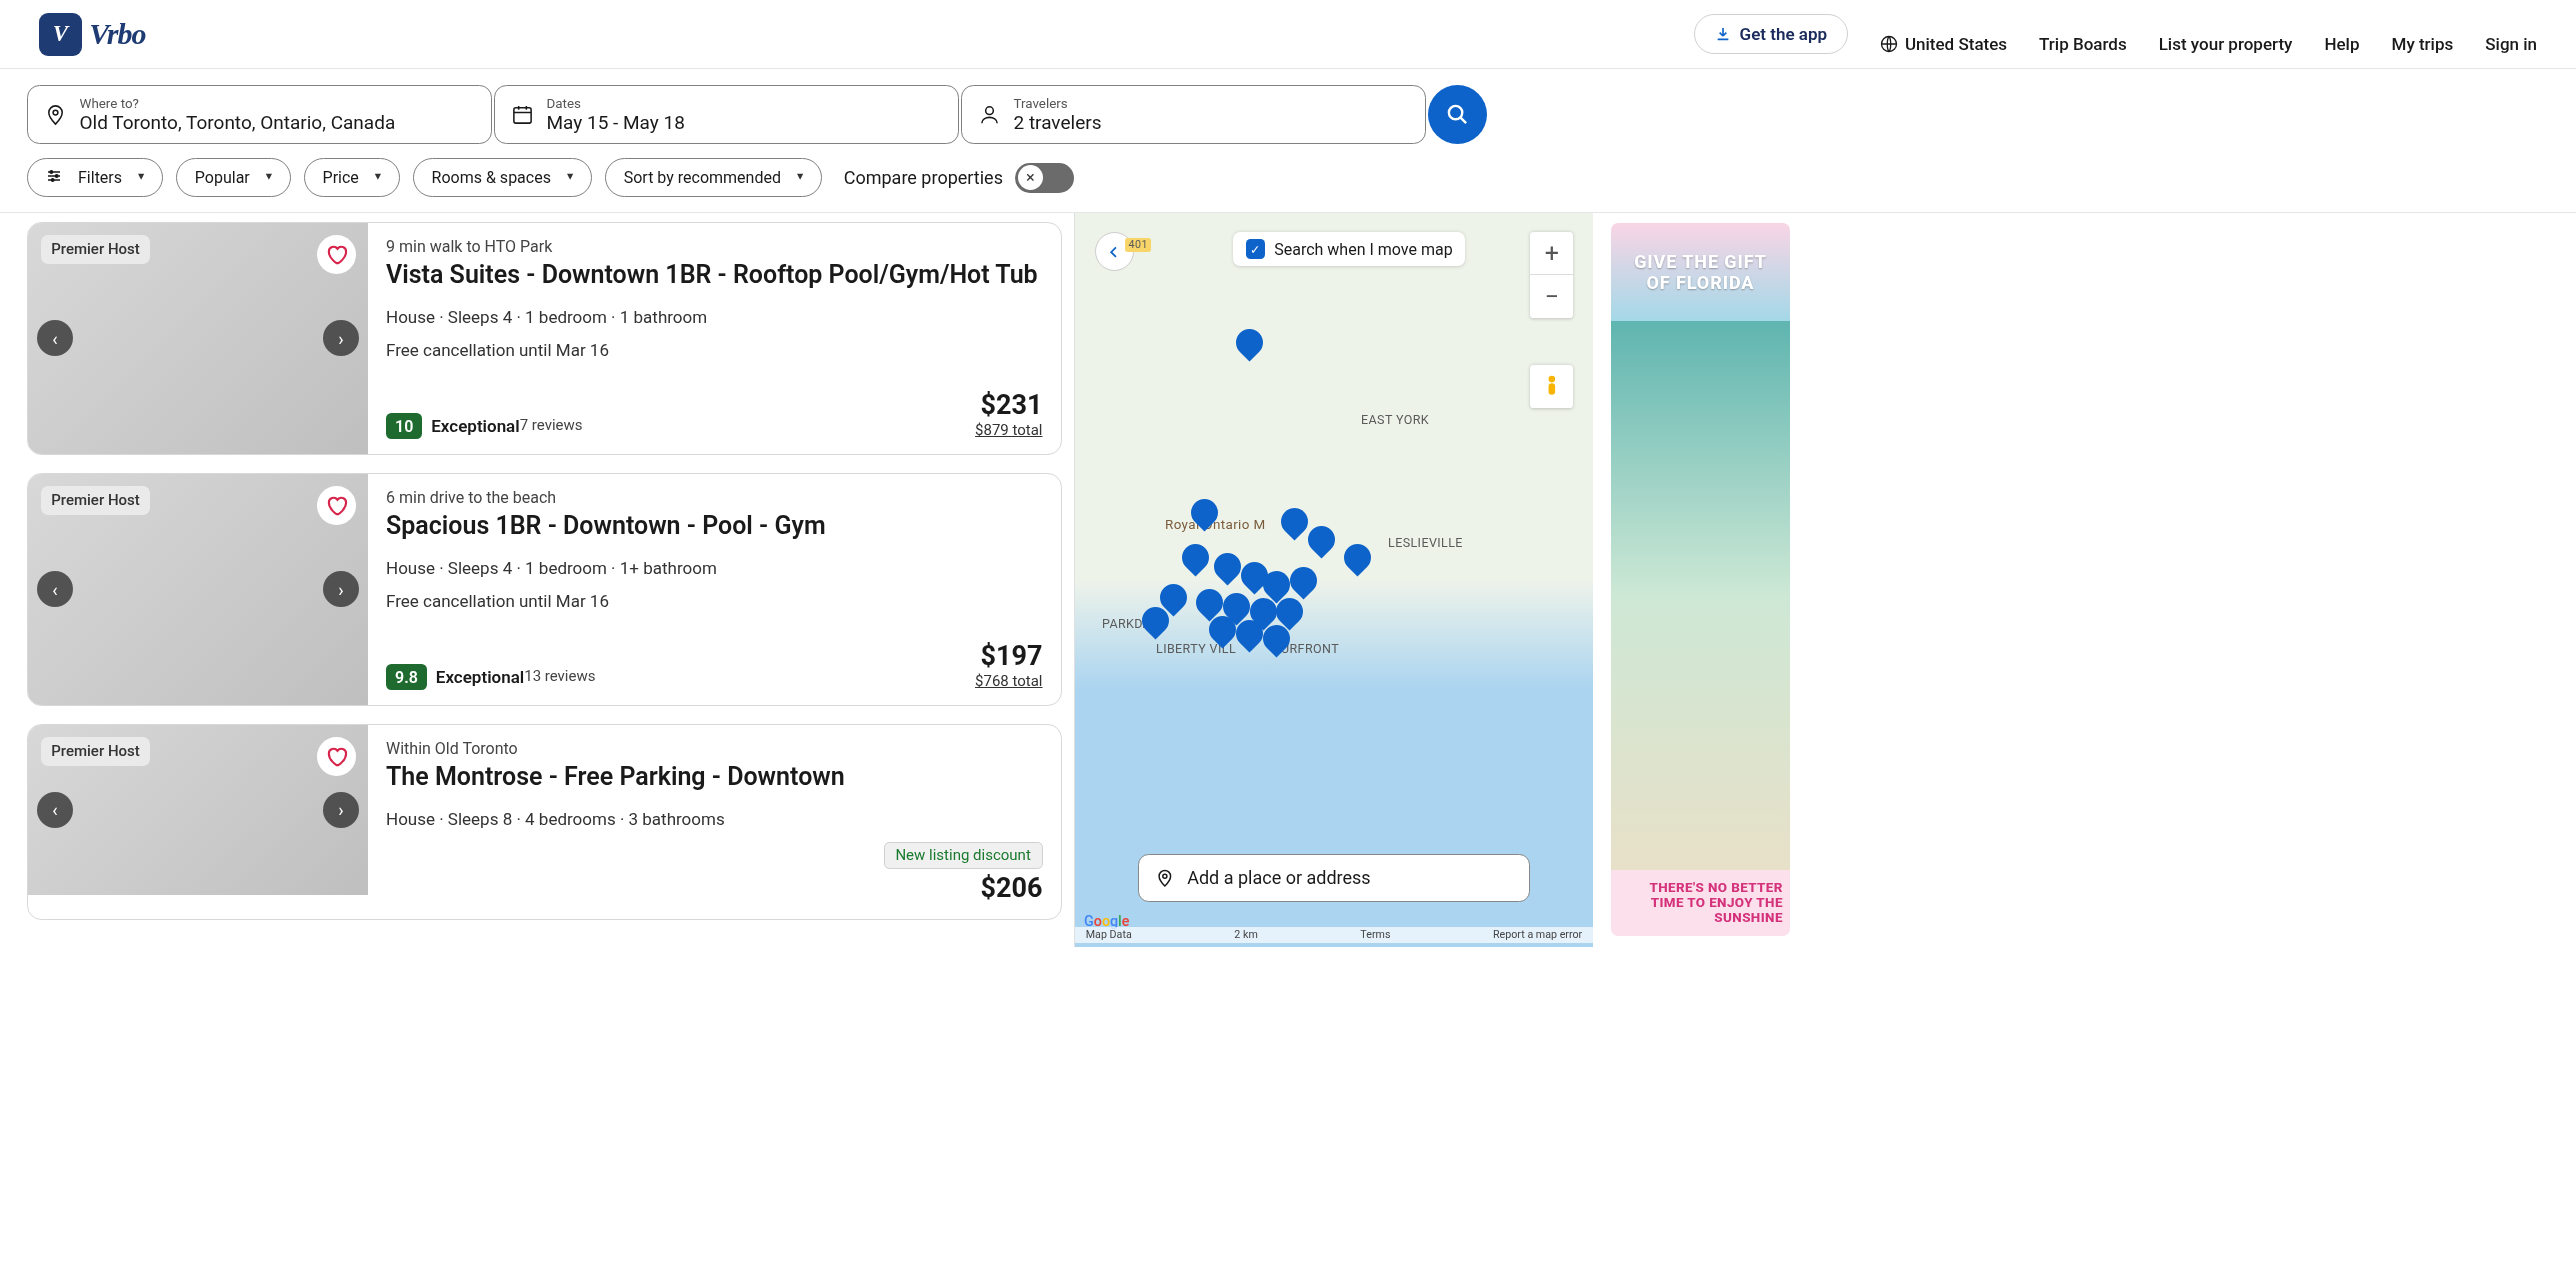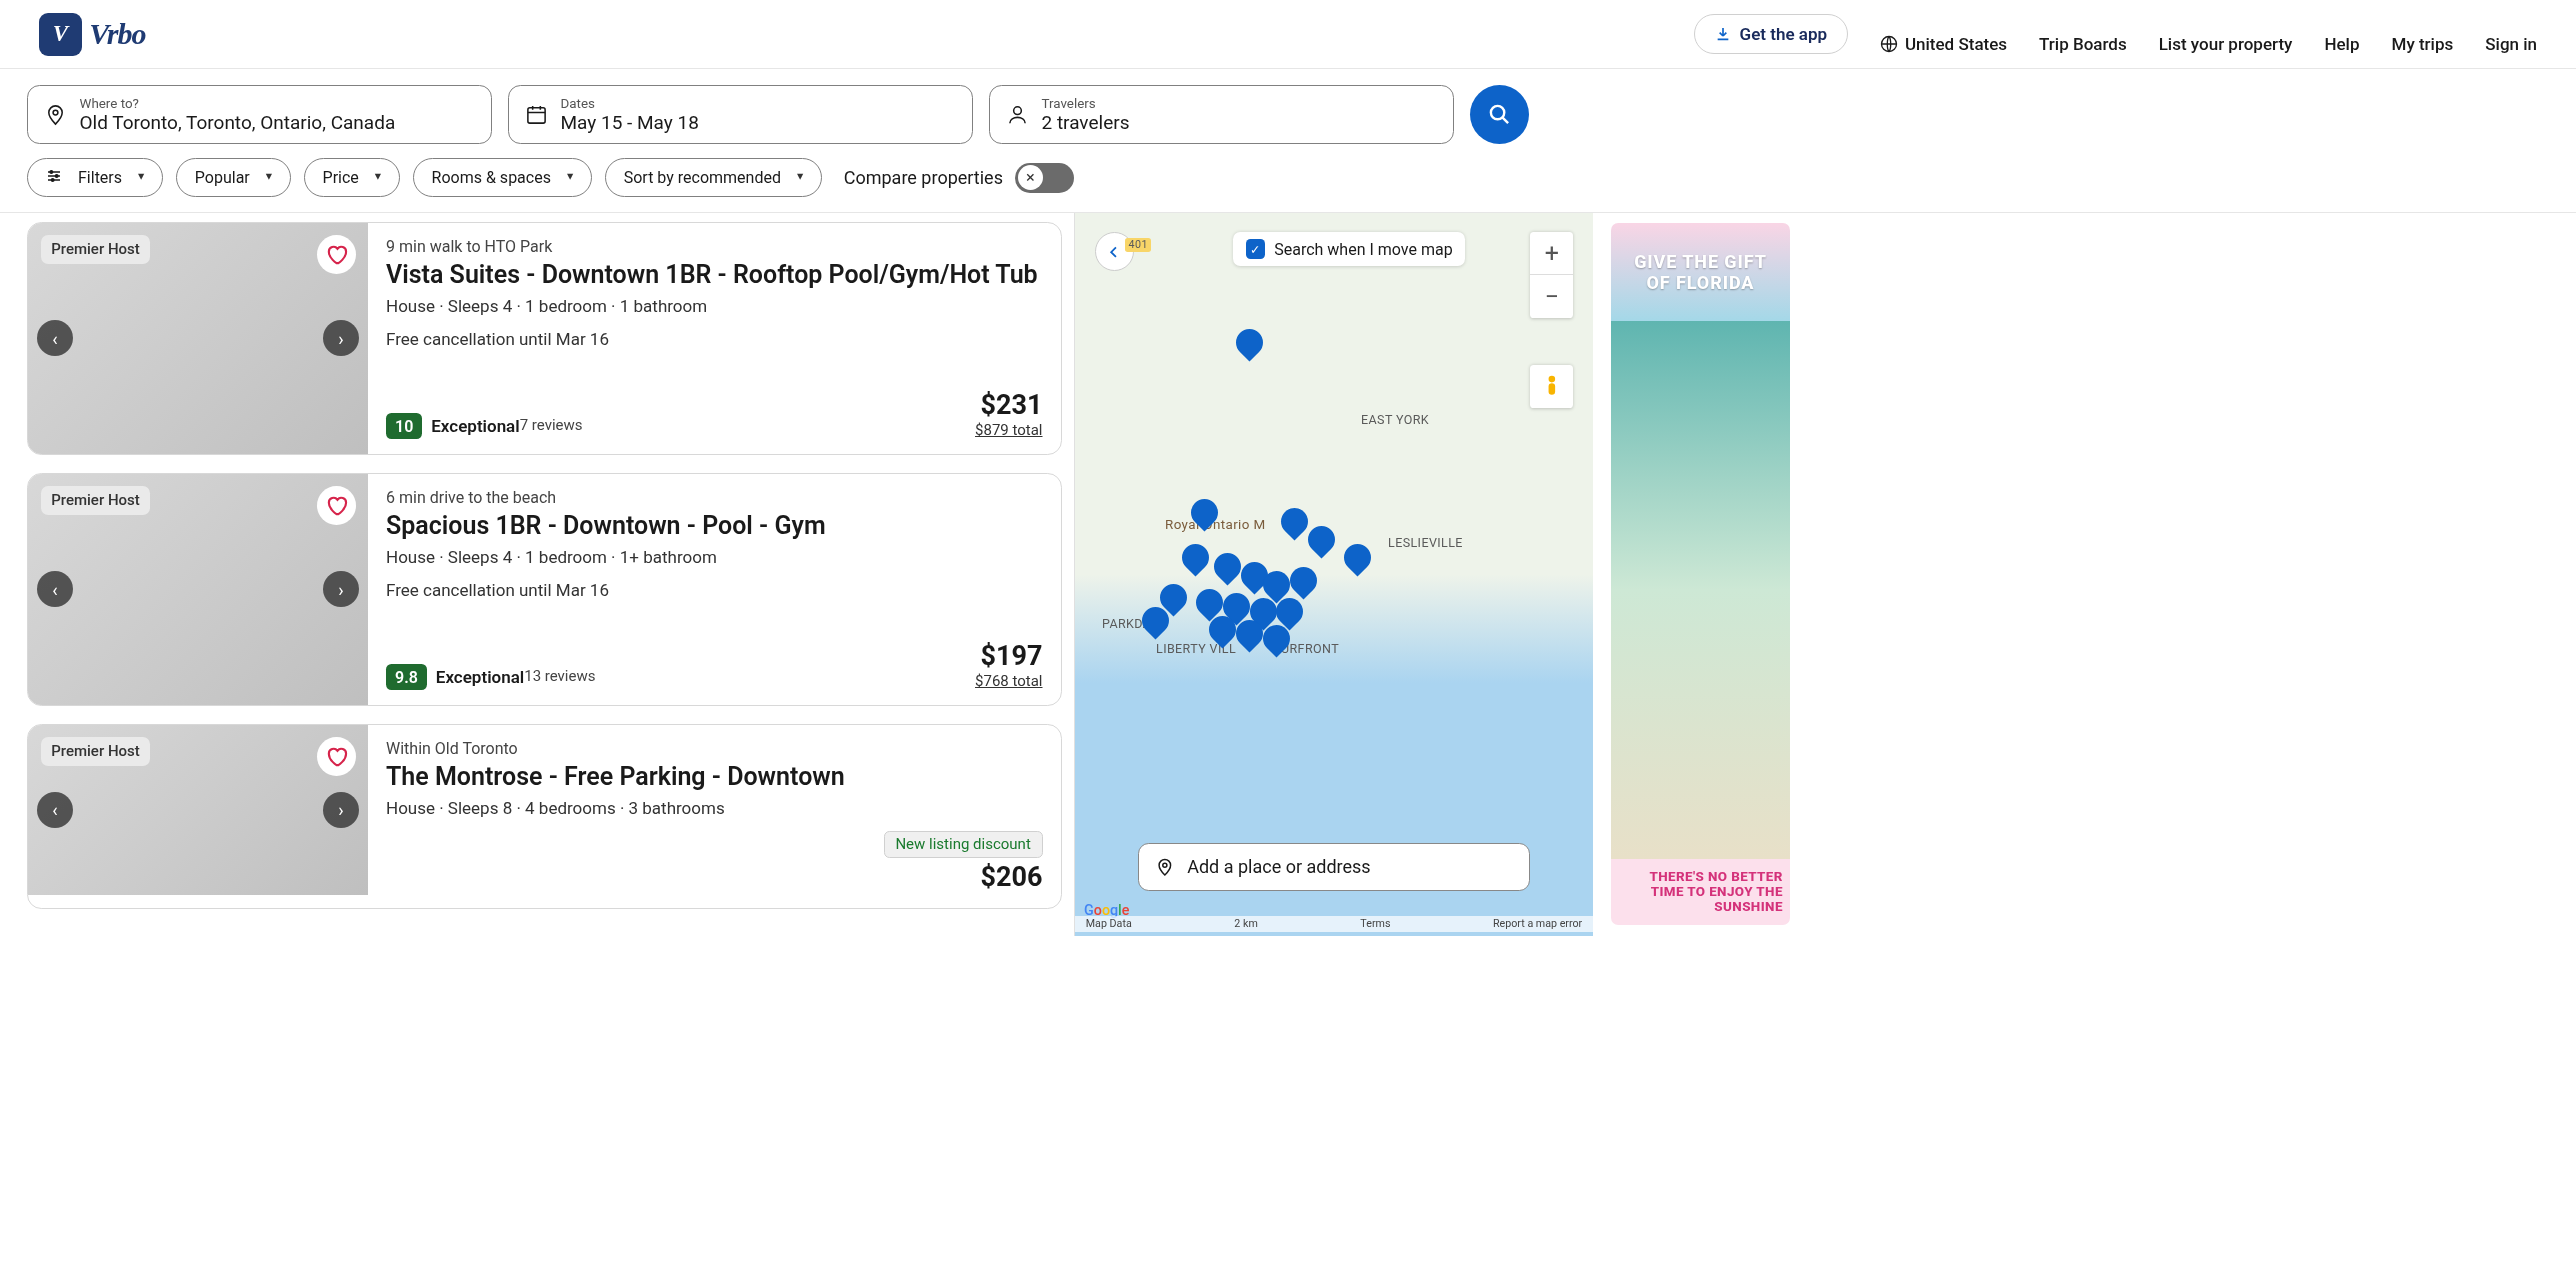--- a/index.html
+++ b/index.html
@@ -8,21 +8,21 @@
 
 .header { display: flex; align-items: center; justify-content: space-between; padding: 12.5px 39px; border-bottom: 0.9px solid #e6e6e6; }
 .logo { display: flex; align-items: center; gap: 7.2px; }
 .logo-badge { width: 43px; height: 43px; background: #1f3b73; border-radius: 9px; display: flex; align-items: center; justify-content: center; color: #fff; font-weight: 700; font-size: 23px; font-style: italic; font-family: Georgia, serif; }
 .logo-text { font-family: Georgia, "Times New Roman", serif; font-style: italic; font-size: 30px; font-weight: 700; color: #1f3b73; letter-spacing: -0.9px; }
 .nav { display: flex; align-items: flex-end; gap: 32px; }
 .get-app { display: flex; align-items: center; gap: 9px; border: 0.9px solid #d0d0d0; border-radius: 894px; padding: 9px 19.7px; font-size: 17px; font-weight: 600; color: #1a2b5c; }
 .nav-link { font-size: 17px; color: #1a1a1a; font-weight: 500; display:flex; align-items:center; gap:7.2px; cursor:pointer; }
 
 
-.search-row { display: flex; gap: 16px; padding: 16px 27px 0 27px; align-items: center; }
+.search-row { display: flex; gap: 2px; padding: 16px 27px 0 27px; align-items: center; }
 .field { flex: 1; border: 0.9px solid #808080; border-radius: 12.5px; padding: 9px 16px; display: flex; align-items: center; gap: 12.5px; min-height: 59px; }
 .field-dest { flex: 0 0 465px; }
 .field-dates { flex: 0 0 465px; }
 .field-trav { flex: 0 0 465px; }
 .field-labels { display: flex; flex-direction: column; }
 .field-label { font-size: 13.4px; color: #555; }
 .field-value { font-size: 19px; color: #1a1a1a; }
 .search-btn { width: 59px; height: 59px; border-radius: 50%; background: #0d63c9; display: flex; align-items: center; justify-content: center; flex: 0 0 59px; }
 
 
@@ -39,21 +39,21 @@
 .card { display:flex; border: 0.9px solid #d8d8d8; border-radius: 14.3px; overflow:hidden; margin-bottom: 18px; }
 .card-img { width: 340px; height: 231px; background: linear-gradient(135deg,#d8d8d8,#bfbfbf); position:relative; flex-shrink:0; display:flex; align-items:center; justify-content:space-between; }
 .card-img.c3 { height: 170px; }
 .badge-host { position:absolute; top:12.5px; left:12.5px; background:#eaeaea; color:#333; font-size:15px; padding:5.4px 10.7px; border-radius:7.2px; font-weight:500; }
 .fav { position:absolute; top:12.5px; right:12.5px; width:39px; height:39px; background:#fff; border-radius:50%; display:flex; align-items:center; justify-content:center; }
 .img-nav { width:36px; height:36px; background:rgba(60,60,60,0.85); border-radius:50%; margin:0 9px; display:flex; align-items:center; justify-content:center; color:#fff; font-size:18px; }
 
 .card-body { flex:1; padding: 14.3px 18px; display:flex; flex-direction:column; }
 .loc { font-size:16px; color:#444; margin-bottom:3.6px; }
 .title { font-size:25px; font-weight:600; color:#1a1a1a; line-height:1.25; margin-bottom:5.4px; }
-.meta { font-size:17px; color:#333; margin-bottom:12.5px; }
+.meta { font-size:17px; color:#333; margin-bottom:12.5px;margin-top:11px; }
 .cancel { font-size:17px; color:#333; margin-bottom:12.5px; }
 .foot { display:flex; align-items:flex-end; justify-content:space-between; margin-top:auto; }
 .rating-wrap { display:flex; align-items:center; gap:9px; }
 .rating-badge { background:#1f6b2f; color:#fff; border-radius:5.4px; padding:3.6px 9px; font-size:16px; font-weight:600; }
 .rating-text { display:flex; flex-direction:row; }
 .rating-text .lbl { font-size:17px; font-weight:600; }
 .rating-text .rev { font-size:15px; color:#444; }
 .price { text-align:right; }
 .price .amt { font-size:27px; font-weight:700; }
 .price .tot { font-size:15px; text-decoration:underline; color:#333; }

